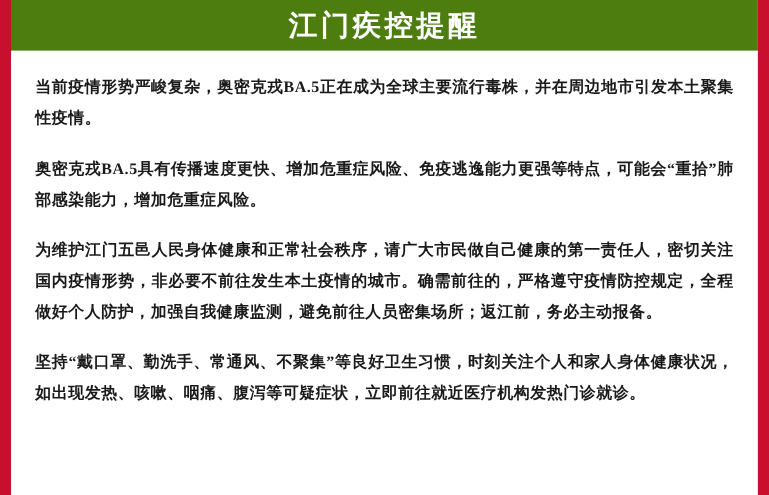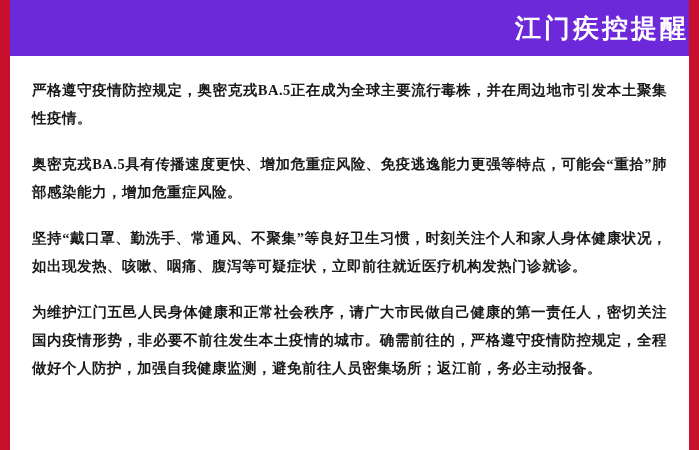--- a/index.html
+++ b/index.html
@@ -35,25 +35,25 @@
     position: absolute;
     left: 10px;
     top: 0;
     width: 679px;
     height: 450px;
     box-sizing: border-box;
   }
 
   .header {
     width: 100%;
-    height: 56px;
-    background: #6d28d9;
+    height: 46px;
+    background: #4d7c0f;
     display: flex;
     align-items: center;
-    justify-content: flex-end;
+    justify-content: center;
     box-sizing: border-box;
   }
   .header-title {
     color: #ffffff;
     font-size: 26px;
     font-weight: bold;
     letter-spacing: 3px;
     font-family: "Liberation Serif", serif;
   }
 
@@ -84,20 +84,20 @@
   <div class="side-bar left"></div>
   <div class="side-bar right"></div>
 
   <div class="content">
 
     <div class="header">
       <div class="header-title">江门疾控提醒</div>
     </div>
 
     <div class="body-area">
-      <p class="para">严格遵守疫情防控规定，奥密克戎BA.5正在成为全球主要流行毒株，并在周边地市引发本土聚集性疫情。</p>
+      <p class="para">当前疫情形势严峻复杂，奥密克戎BA.5正在成为全球主要流行毒株，并在周边地市引发本土聚集性疫情。</p>
       <p class="para">奥密克戎BA.5具有传播速度更快、增加危重症风险、免疫逃逸能力更强等特点，可能会“重拾”肺部感染能力，增加危重症风险。</p>
+      <p class="para">为维护江门五邑人民身体健康和正常社会秩序，请广大市民做自己健康的第一责任人，密切关注国内疫情形势，非必要不前往发生本土疫情的城市。确需前往的，严格遵守疫情防控规定，全程做好个人防护，加强自我健康监测，避免前往人员密集场所；返江前，务必主动报备。</p>
       <p class="para">坚持“戴口罩、勤洗手、常通风、不聚集”等良好卫生习惯，时刻关注个人和家人身体健康状况，如出现发热、咳嗽、咽痛、腹泻等可疑症状，立即前往就近医疗机构发热门诊就诊。</p>
-      <p class="para">为维护江门五邑人民身体健康和正常社会秩序，请广大市民做自己健康的第一责任人，密切关注国内疫情形势，非必要不前往发生本土疫情的城市。确需前往的，严格遵守疫情防控规定，全程做好个人防护，加强自我健康监测，避免前往人员密集场所；返江前，务必主动报备。</p>
     </div>
 
   </div>
 </div>
 
 </body></html>

